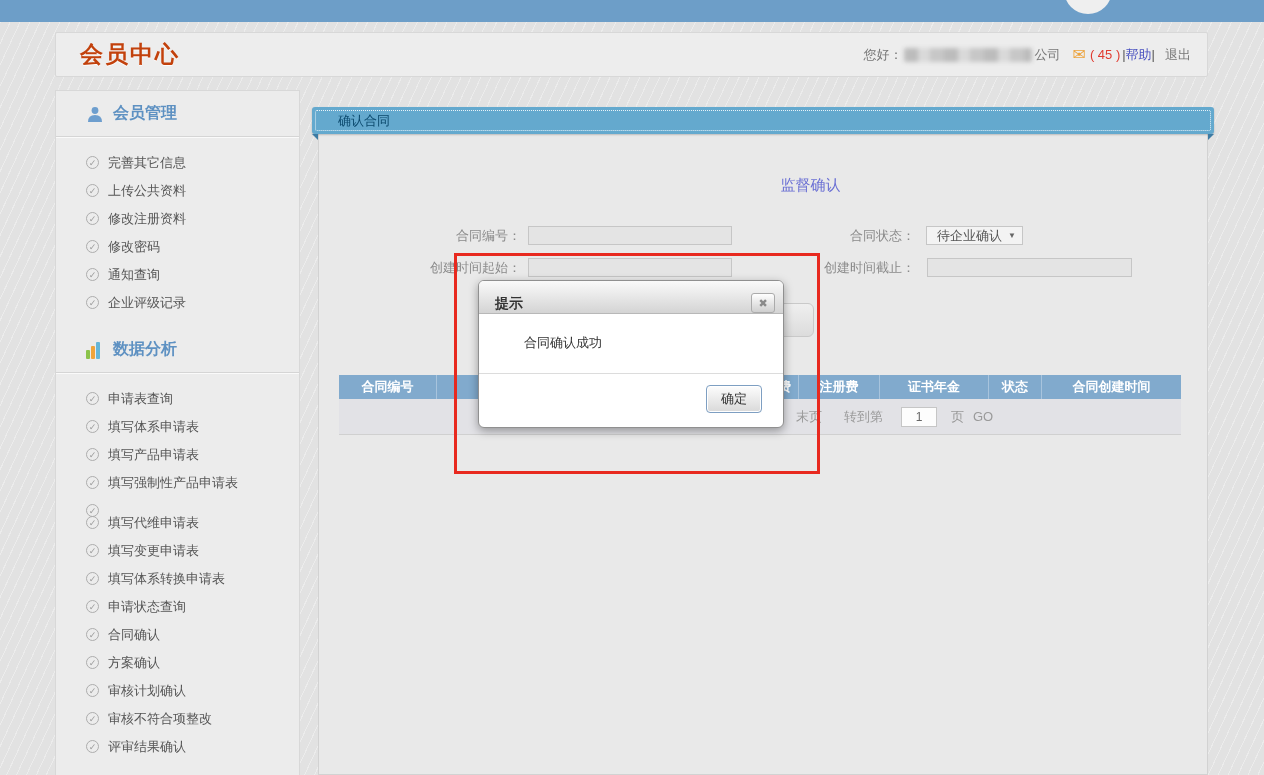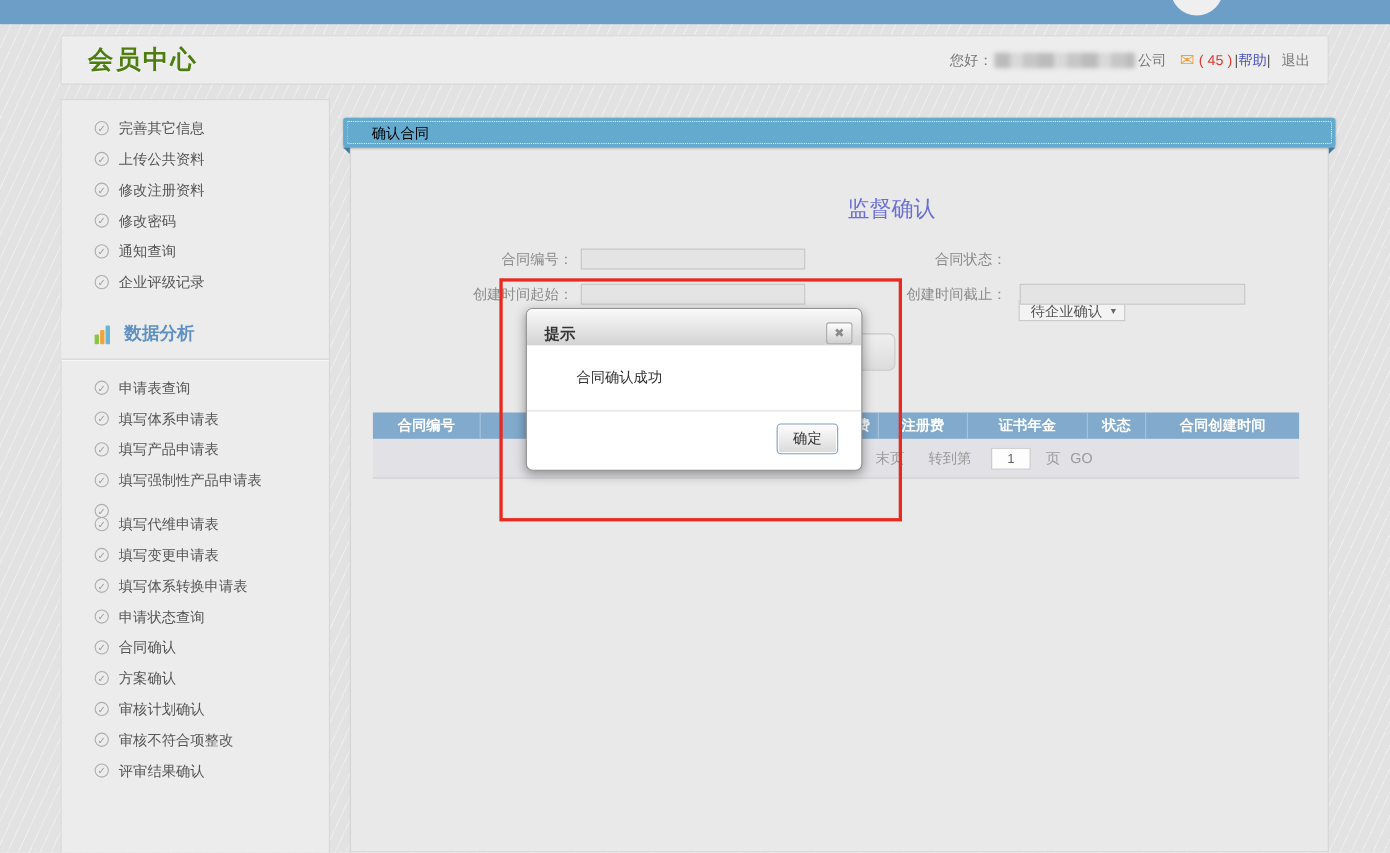--- a/index.html
+++ b/index.html
@@ -13,21 +13,21 @@
   }
 
   
   .topbar { position:absolute; left:0; top:0; width:1264px; height:22px; background:#6d9ec8; overflow:hidden; }
   .topbar-circle { position:absolute; left:1064px; top:-34px; width:48px; height:48px; border-radius:50%; background:#efefef; }
 
   
   .header-card { position:absolute; left:55px; top:32px; width:1153px; height:45px;
     background:#ededed; border:1px solid #d8d8d8; border-radius:2px;
     display:flex; align-items:center; justify-content:space-between; padding:0 16px 0 24px; }
-  .logo { font-size:23px; font-weight:bold; color:#4d7c0f; letter-spacing:2px;
+  .logo { font-size:23px; font-weight:bold; color:#c2410c; letter-spacing:2px;
     text-shadow:0 1px 0 rgba(255,255,255,.8); }
   .header-right { display:flex; align-items:center; font-size:13px; color:#777; }
   .redacted { display:inline-block; width:128px; height:14px; margin:0 2px; border-radius:2px;
     background:repeating-linear-gradient(90deg,#bcbcbc 0 14px,#d9d9d9 14px 26px,#c7c7c7 26px 40px);
     filter:blur(2px); }
   .mail-ico { color:#eda33b; font-size:16px; margin:0 4px 0 12px; }
   .mail-count { color:#e03a2f; margin-right:2px; }
   .pipe { color:#555; }
   .help-link { color:#4a52c0; text-decoration:none; cursor:pointer; }
   .logout-link { color:#777; margin-left:10px; cursor:pointer; }
@@ -48,30 +48,30 @@
   .chart-ico i { display:inline-block; width:4px; margin-right:1px; border-radius:1px; }
   .bar-g { height:9px;  background:#8bc34a; }
   .bar-o { height:13px; background:#f0a43c; }
   .bar-b { height:17px; background:#66b6d8; }
 
   
   .ribbon { position:absolute; left:312px; top:107px; width:902px; height:27px;
     background:#64a9ce; border-radius:3px; z-index:3; box-shadow:0 1px 2px rgba(0,0,0,.2); }
   .ribbon-inner { position:absolute; inset:3px; border:1px dotted rgba(255,255,255,.85); border-radius:2px;
     display:flex; align-items:center; }
-  .ribbon-title { color:#000000; font-size:13px; padding-left:22px;text-align:right; }
+  .ribbon-title { color:#0c4a6e; font-size:13px; padding-left:22px;text-align:right; }
   .fold-l, .fold-r { position:absolute; top:27px; width:0; height:0; border-top:6px solid #3d7ba3; }
   .fold-l { left:0;  border-left:6px solid transparent; }
   .fold-r { right:0; border-right:6px solid transparent; }
 
   
   .main-panel { position:absolute; left:318px; top:133px; width:890px; height:642px;
     background:#e9e9e9; border:1px solid #d2d2d2; }
   .section-title { position:absolute; left:95px; right:0; top:42px; text-align:center;
-    font-size:20px; color:#6a6fd4; }
+    font-size:15px; color:#6a6fd4; }
 
   .form-label { position:absolute; font-size:13px; color:#8a8a8a; text-align:right; width:130px; height:18px; line-height:18px; }
   .form-input { position:absolute; height:19px; background:#e4e4e4; border:1px solid #c6c6c6; font-size:12px; padding:0 4px; color:#555; }
   .form-select { position:absolute; height:19px; background:#f3f3f3; border:1px solid #c6c6c6;
     font-size:13px; color:#555; display:flex; align-items:center; justify-content:space-between;
     padding:0 6px 0 10px; cursor:pointer; }
   .form-select .arrow { font-size:8px; color:#666; }
 
   .search-btn { position:absolute; left:382px; top:169px; width:113px; height:34px;
     background:linear-gradient(#efefef,#dcdcdc); border:1px solid #c9c9c9; border-radius:6px; z-index:1; cursor:pointer; }
@@ -131,20 +131,27 @@
     <span class="mail-ico">✉</span>
     <span class="mail-count">( 45 )</span>
     <span class="pipe">|</span>
     <span class="help-link">帮助</span>
     <span class="pipe">|</span>
     <span class="logout-link">退出</span>
   </div>
 </div>
 
 <div class="sidebar">
+  <div class="side-section-head">
+    <svg class="user-svg" viewBox="0 0 18 18">
+      <circle cx="9" cy="5.5" r="3.4" fill="#6d9ece"></circle>
+      <path d="M2 17 q0 -7 7 -7 q7 0 7 7 z" fill="#6d9ece"></path>
+    </svg>
+    <span class="sec-title">会员管理</span>
+  </div>
   <ul class="side-list">
     <li><span class="chk">✓</span><span>完善其它信息</span></li>
     <li><span class="chk">✓</span><span>上传公共资料</span></li>
     <li><span class="chk">✓</span><span>修改注册资料</span></li>
     <li><span class="chk">✓</span><span>修改密码</span></li>
     <li><span class="chk">✓</span><span>通知查询</span></li>
     <li><span class="chk">✓</span><span>企业评级记录</span></li>
   </ul>
   <div class="side-section-head">
     <span class="chart-ico">
@@ -180,21 +187,21 @@
   <i class="fold-l"></i>
   <i class="fold-r"></i>
 </div>
 
 <div class="main-panel">
   <div class="section-title">监督确认</div>
 
   <div class="form-label" style="left:72px; top:93px;">合同编号：</div>
   <input class="form-input" style="left: 209px; top: 92px; width: 204px;">
   <div class="form-label" style="left:466px; top:93px;">合同状态：</div>
-  <div class="form-select" style="left:607px; top:92px; width:97px;margin-top:47px;">
+  <div class="form-select" style="left:607px; top:92px; width:97px;">
     <span>待企业确认</span>
     <span class="arrow">▼</span>
   </div>
   <div class="form-label" style="left:72px; top:125px;">创建时间起始：</div>
   <input class="form-input" style="left: 209px; top: 124px; width: 204px;">
   <div class="form-label" style="left:466px; top:125px;">创建时间截止：</div>
   <input class="form-input" style="left: 608px; top: 124px; width: 205px;">
 
   <div class="search-btn"></div>
 

